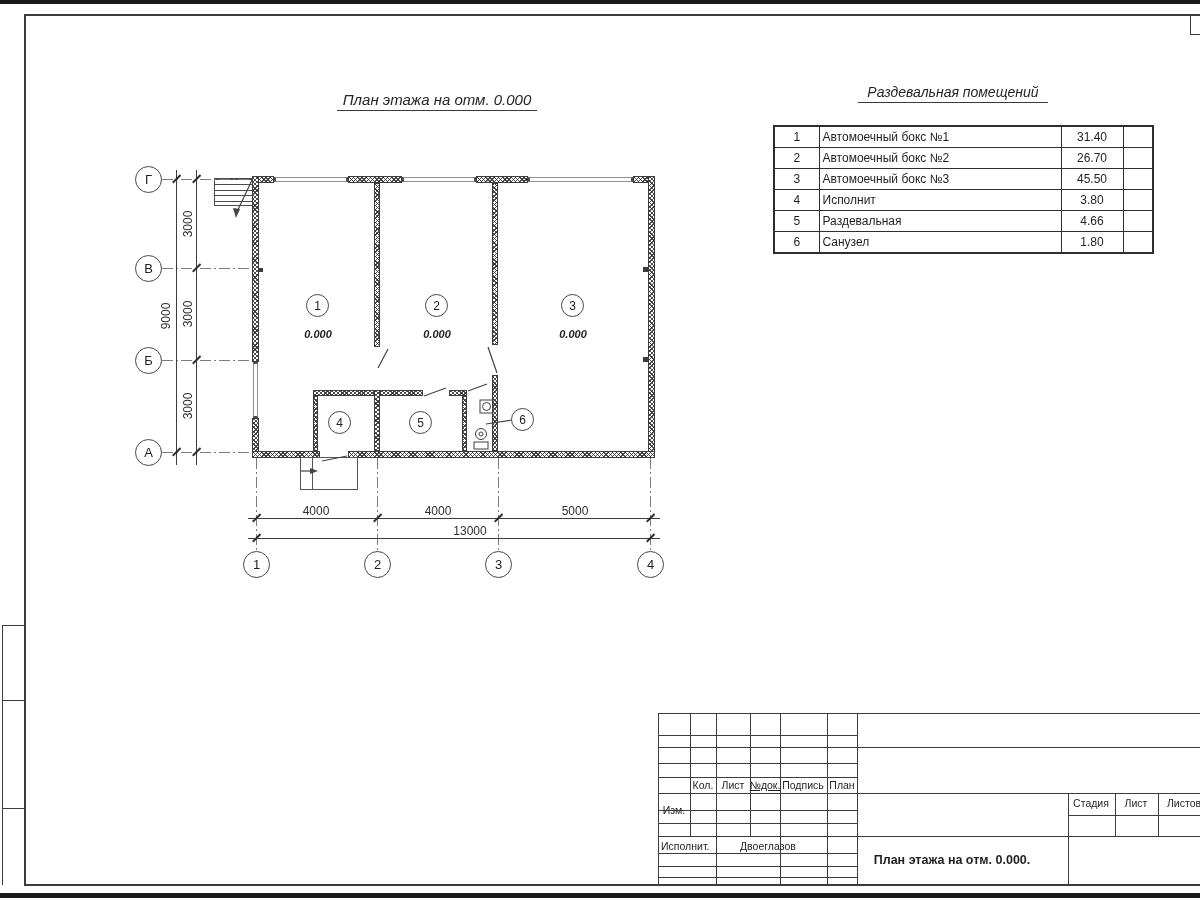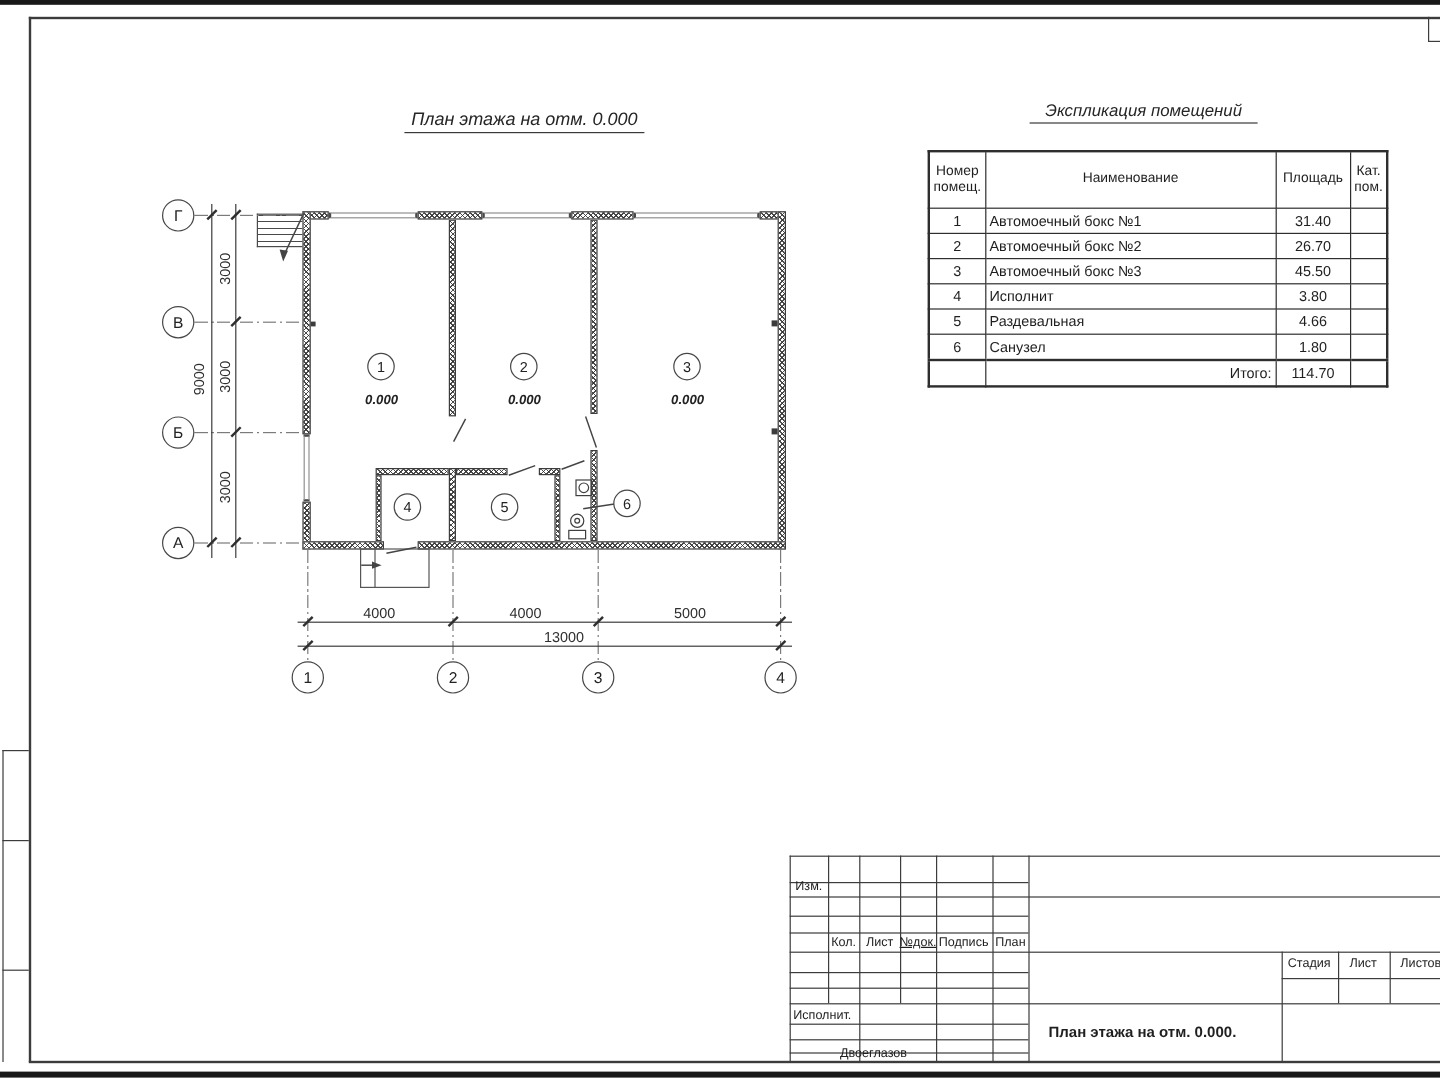--- a/index.html
+++ b/index.html
@@ -205,36 +205,30 @@
   <div class="tick" style="left:372px;top:517px;"></div>
   <div class="tick" style="left:493px;top:517px;"></div>
   <div class="tick" style="left:645px;top:517px;"></div>
   <div class="tick" style="left:251px;top:537px;"></div>
   <div class="tick" style="left:645px;top:537px;"></div>
   <div class="dt" style="left:316px;top:511px;">4000</div>
   <div class="dt" style="left:438px;top:511px;">4000</div>
   <div class="dt" style="left:575px;top:511px;">5000</div>
   <div class="dt" style="left:470px;top:531px;">13000</div>
 
-  <div class="dwg-title" style="left:858px;top:84px;width:190px;font-size:14px;">Экспликация помещений</div>
+  <div class="dwg-title" style="left:858px;top:84px;width:190px;font-size:14px;">Раздевальная помещений</div>
 
   <table class="expl">
     <colgroup>
         <col style="width:45px;">
         <col style="width:242px;">
         <col style="width:62px;">
         <col style="width:30px;">
       </colgroup>
     <tbody>
-        <tr>
-      <th>Номер помещ.</th>
-      <th>Наименование</th>
-      <th>Площадь</th>
-      <th>Кат. пом.</th>
-    </tr>
     <tr>
       <td class="c">1</td>
       <td>Автомоечный бокс №1</td>
       <td class="c">31.40</td>
       <td></td>
     </tr>
     <tr>
       <td class="c">2</td>
       <td>Автомоечный бокс №2</td>
       <td class="c">26.70</td>
@@ -255,26 +249,20 @@
     <tr>
       <td class="c">5</td>
       <td>Раздевальная</td>
       <td class="c">4.66</td>
       <td></td>
     </tr>
     <tr>
       <td class="c">6</td>
       <td>Санузел</td>
       <td class="c">1.80</td>
-      <td></td>
-    </tr>
-    <tr class="total">
-      <td></td>
-      <td class="r">Итого:</td>
-      <td class="c">114.70</td>
       <td></td>
     </tr>
   </tbody>
     </table>
 
   <div>
 
     <div class="hl" style="left:658px;top:713px;width:542px;"></div>
     <div class="hl" style="left:658px;top:735px;width:199px;"></div>
     <div class="hl" style="left:658px;top:747px;width:542px;"></div>
@@ -293,27 +281,27 @@
     <div class="vl" style="left:690px;top:713px;height:123px;"></div>
     <div class="vl" style="left:716px;top:713px;height:172px;"></div>
     <div class="vl" style="left:750px;top:713px;height:123px;"></div>
     <div class="vl" style="left:780px;top:713px;height:172px;"></div>
     <div class="vl" style="left:827px;top:713px;height:172px;"></div>
     <div class="vl" style="left:857px;top:713px;height:172px;"></div>
     <div class="vl" style="left:1068px;top:793px;height:92px;"></div>
     <div class="vl" style="left:1115px;top:793px;height:43px;"></div>
     <div class="vl" style="left:1158px;top:793px;height:43px;"></div>
 
-    <div class="tb" style="left:674px;top:739px;">Изм.</div>
+    <div class="tb" style="left:674px;top:810px;">Изм.</div>
     <div class="tb" style="left:703px;top:785px;text-align:right;">Кол.</div>
     <div class="tb" style="left:733px;top:785px;">Лист</div>
     <div class="tb" style="left:765px;top:785px;text-decoration:underline;">№док.</div>
     <div class="tb" style="left:803px;top:785px;">Подпись</div>
     <div class="tb" style="left:842px;top:785px;">План</div>
     <div class="tbl" style="left:661px;top:840px;">Исполнит.</div>
-    <div class="tbl" style="left:700px;top:840px;margin-top:32px;">Двоеглазов</div>
+    <div class="tbl" style="left:740px;top:840px;">Двоеглазов</div>
     <div class="tb" style="left:1091px;top:803px;">Стадия</div>
     <div class="tb" style="left:1136px;top:803px;">Лист</div>
     <div class="tb" style="left:1184px;top:803px;">Листов</div>
     <div class="tbt" style="left:952px;top:860px;">План этажа на отм. 0.000.</div>
   </div>
 
 </div>
 
 </body></html>

